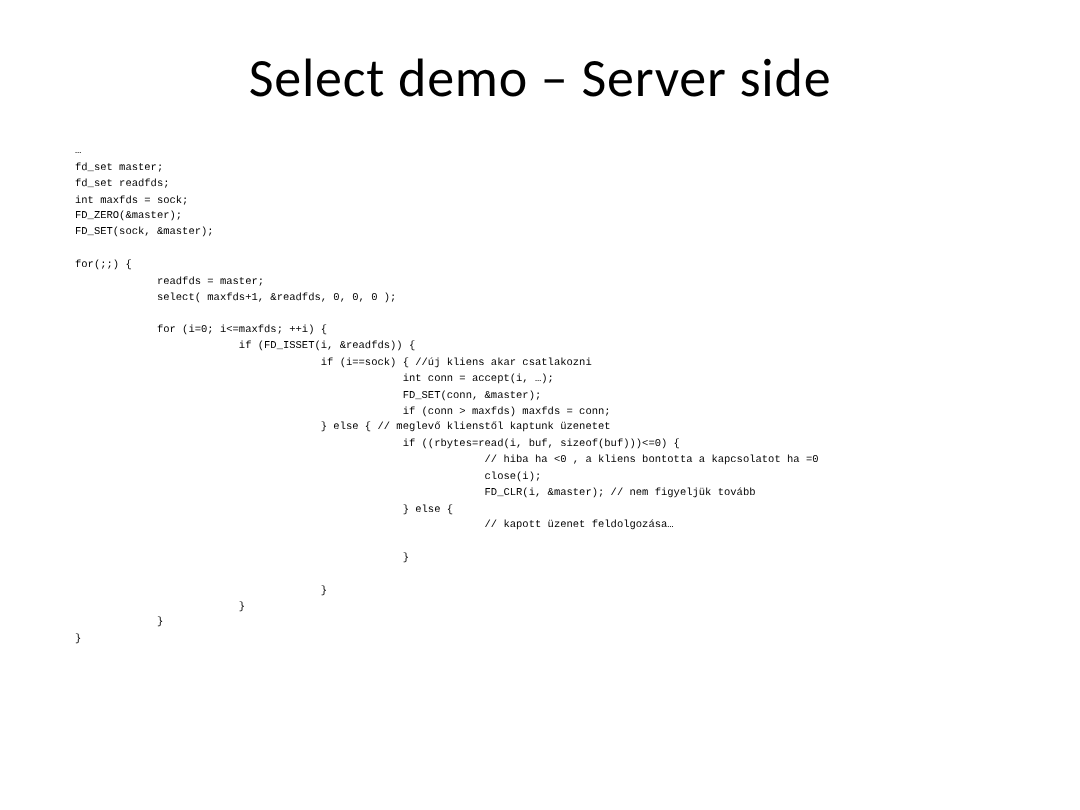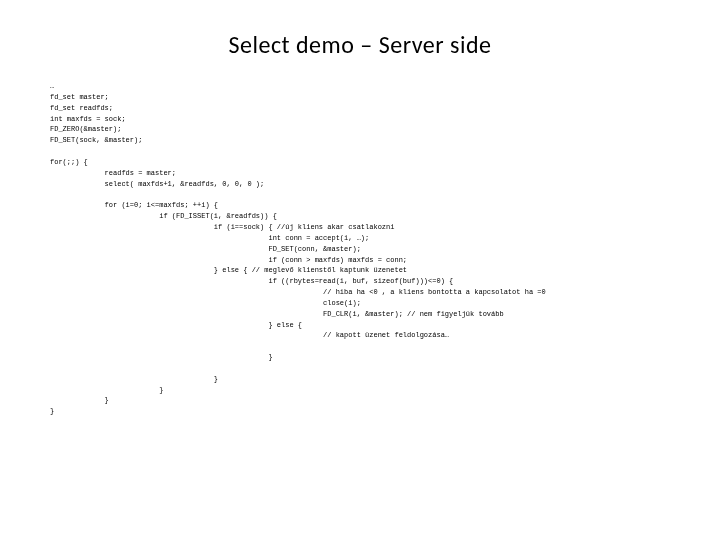--- a/index.html
+++ b/index.html
@@ -1,18 +1,18 @@
 <!DOCTYPE html>
 <html><head>
 <meta charset="utf-8">
 <style>
   * { margin: 0; padding: 0; box-sizing: border-box; }
   html, body { width: 720px; height: 540px; background: #fff; font-family: Calibri, Arial, sans-serif; }
   .slide { width: 720px; height: 540px; position: relative; padding: 30px 50px; }
-  .title { font-size: 24px; font-weight: 400; color: #000; text-align: center; margin-bottom: 22px; letter-spacing: 0.5px; }
+  .title { font-size: 36px; font-weight: 400; color: #000; text-align: center; margin-bottom: 22px; letter-spacing: 0.5px; }
   .code { font-family: "Courier New", Courier, monospace; font-size: 7px; line-height: 1.55; white-space: pre; color: #000; }
 </style>
 </head>
 <body>
 
 <div class="slide">
   <div class="title">Select demo – Server side</div>
   <div class="code">…
 fd_set master;
 fd_set readfds;

